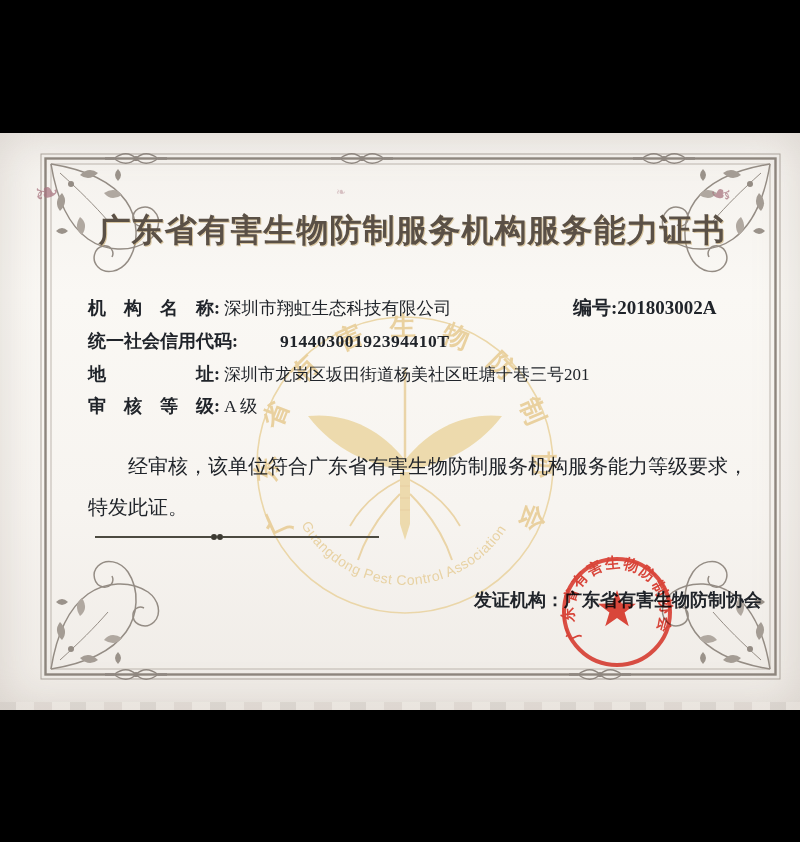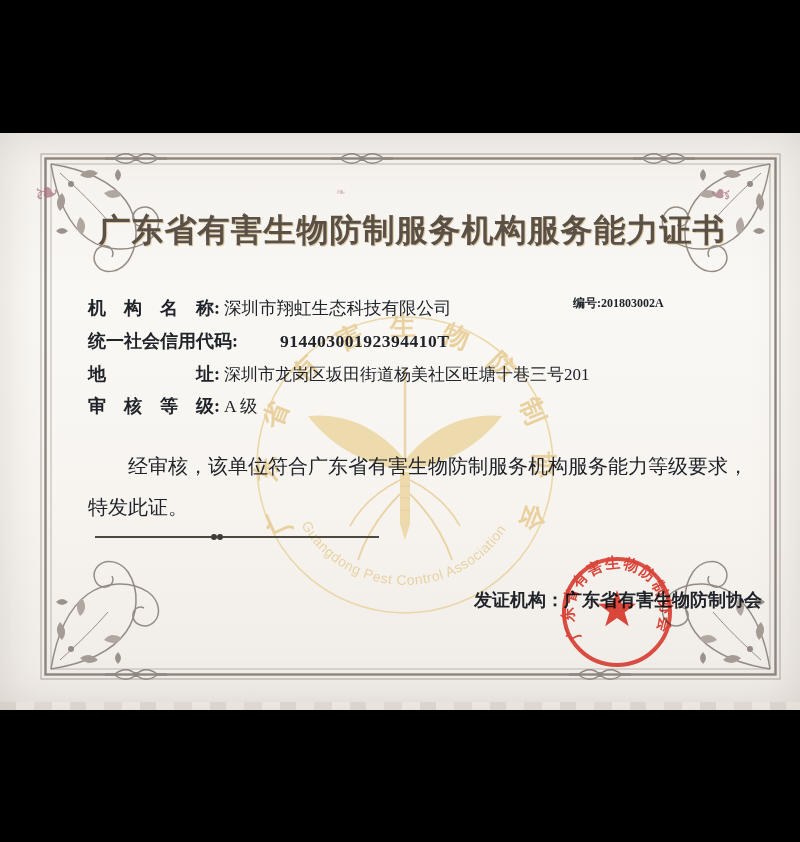--- a/index.html
+++ b/index.html
@@ -21,21 +21,21 @@
     position:absolute;left:0;top:76px;width:100%;text-align:center;
     font-size:32px;font-weight:bold;letter-spacing:1px;color:#5a5046;
     text-shadow:1px 1px 0 rgba(193,160,96,.55);white-space:nowrap;padding-left:12px;
   }
   .fields{position:absolute;left:88px;top:0;width:640px;color:#20242a;}
   .frow{position:absolute;left:0;white-space:nowrap;}
   .frow .lbl{display:inline-block;font-weight:bold;font-size:18px;}
   .frow .val{font-size:17.5px;margin-left:4px;}
   .frow .val.num{font-weight:bold;letter-spacing:.5px;margin-left:42px;}
   .r1{top:163px;font-family:Liberation Serif, serif;} .r2{top:196px;} .r3{top:229px;} .r4{top:261px;}
-  .certno{position:absolute;left:573px;top:162px;font-size:12px;font-weight:bold;color:#20242a;white-space:nowrap;text-align:center;}
+  .certno{position:absolute;left:573px;top:162px;font-size:19px;font-weight:bold;color:#20242a;white-space:nowrap;text-align:center;}
   .statement{position:absolute;left:88px;top:313px;width:660px;color:#20242a;font-size:20px;line-height:41px;}
   .statement .l1{text-indent:2em;white-space:nowrap;text-align:right;}
   .statement .l2{white-space:nowrap;}
   .validity{position:absolute;left:95px;top:401px;width:606px;display:flex;align-items:center;}
   .vline{height:2px;background:#4c4a40;}
   .vl1{width:116px;} .vl2{width:156px;}
   .vdot{width:6px;height:6px;border-radius:50%;background:#3c3a32;flex:0 0 auto;}
   .vtext{font-size:19px;font-weight:bold;color:#20242a;margin:0 13px;white-space:nowrap;}
   .query{position:absolute;left:85px;top:477px;font-size:16px;font-weight:bold;color:#20242a;white-space:nowrap;}
   .issuer{position:absolute;left:474px;top:455px;font-size:18px;font-weight:bold;color:#20242a;white-space:nowrap;}

